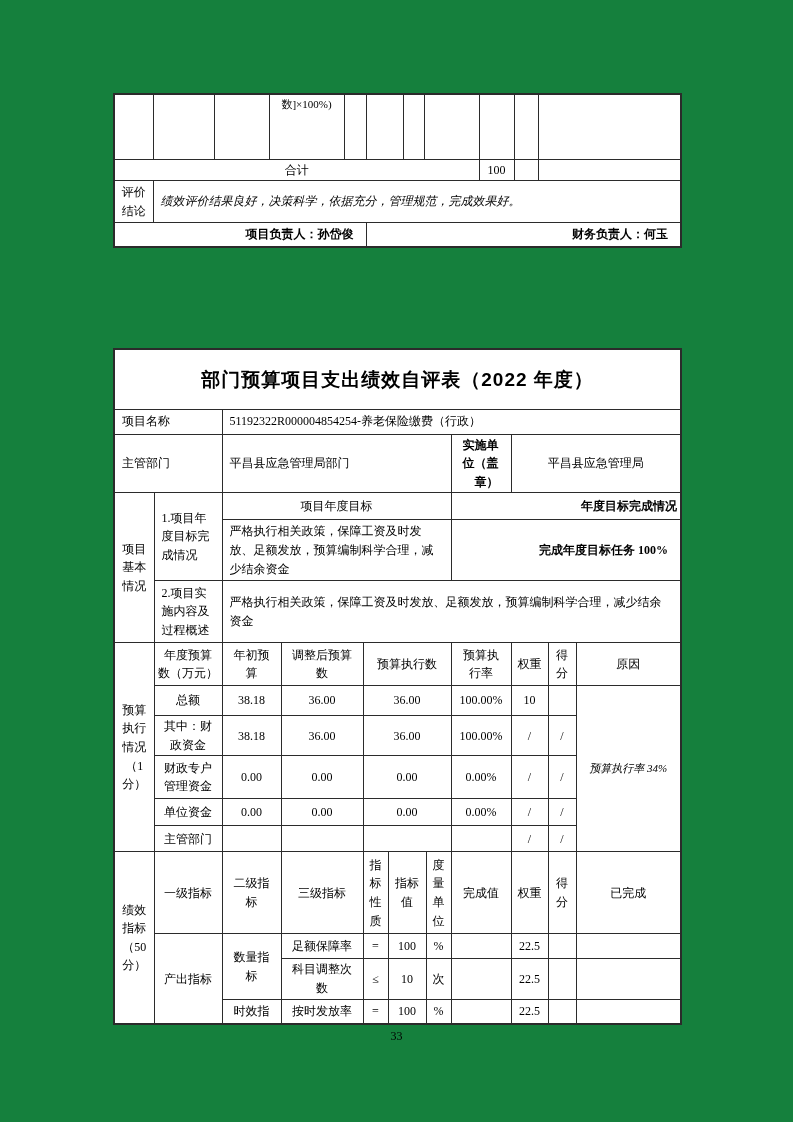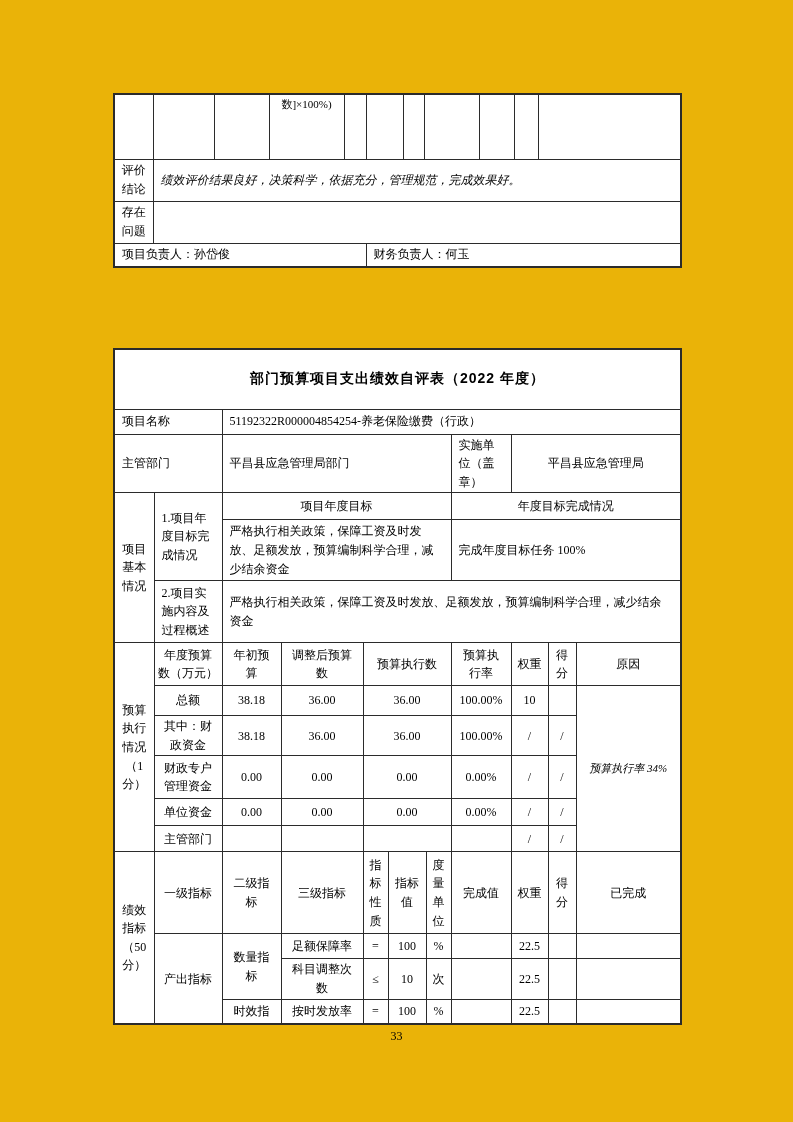--- a/index.html
+++ b/index.html
@@ -1,31 +1,31 @@
 <!DOCTYPE html>
 <html><head>
 <meta charset="utf-8">
 <style>
   html,body{margin:0;padding:0;background:#ffffff;}
   body{width:793px;height:1122px;font-family:"Liberation Serif","DejaVu Serif",serif;color:#000;}
-  .sheet{position:relative;width:793px;height:1122px;background:#eab308;overflow:hidden;}
+  .sheet{position:relative;width:793px;height:1122px;background:#15803d;overflow:hidden;}
   table{border-collapse:collapse;table-layout:fixed;background:#fff;}
   table{border:2px solid #2b2b2b;}
   td{border:1px solid #2b2b2b;font-size:12px;line-height:1.55;padding:1px 3px;
      text-align:center;vertical-align:middle;white-space:pre-line;overflow:hidden;
      word-break:break-all;}
   .t1{position:absolute;left:113px;top:93px;width:567px;}
   .t2{position:absolute;left:113px;top:348px;width:567px;}
   .l{text-align:left;padding-left:7px;padding-right:12px;}
-  .b{font-weight:normal;}
+  .b{font-weight:bold;text-align:right;}
   .i{font-style:italic;}
   .top{vertical-align:top;}
   .small{font-size:11px;}
   .title-cell{font-family:"Liberation Sans","DejaVu Sans",sans-serif;
-      font-weight:bold;font-size:14px;letter-spacing:1px;}
+      font-weight:bold;font-size:19px;letter-spacing:1px;}
   .pagenum{position:absolute;left:0;top:1029px;width:793px;text-align:center;
       font-size:12px;}
 </style>
 </head>
 <body>
 
 <div class="sheet">
 
   <table class="t1">
     <colgroup>
@@ -48,29 +48,30 @@
       <td></td>
       <td class="top small">数]×100%)</td>
       <td></td>
       <td></td>
       <td></td>
       <td></td>
       <td></td>
       <td></td>
       <td></td>
     </tr>
+    <tr style="height:20px">
+      <td colspan="8">合计</td>
+      <td>100</td>
+      <td></td>
+      <td></td>
+    </tr>
     <tr style="height:42px">
       <td>评价
 结论</td>
       <td colspan="10" class="l i">绩效评价结果良好，决策科学，依据充分，管理规范，完成效果好。</td>
-    </tr>
-    <tr style="height:42px">
-      <td>存在
-问题</td>
-      <td colspan="10" class="l"></td>
     </tr>
     <tr style="height:24px">
       <td colspan="5" class="l b">项目负责人：孙岱俊</td>
       <td colspan="6" class="l b">财务负责人：何玉</td>
     </tr>
   </tbody>
     </table>
 
   <table class="t2">
     <colgroup>

